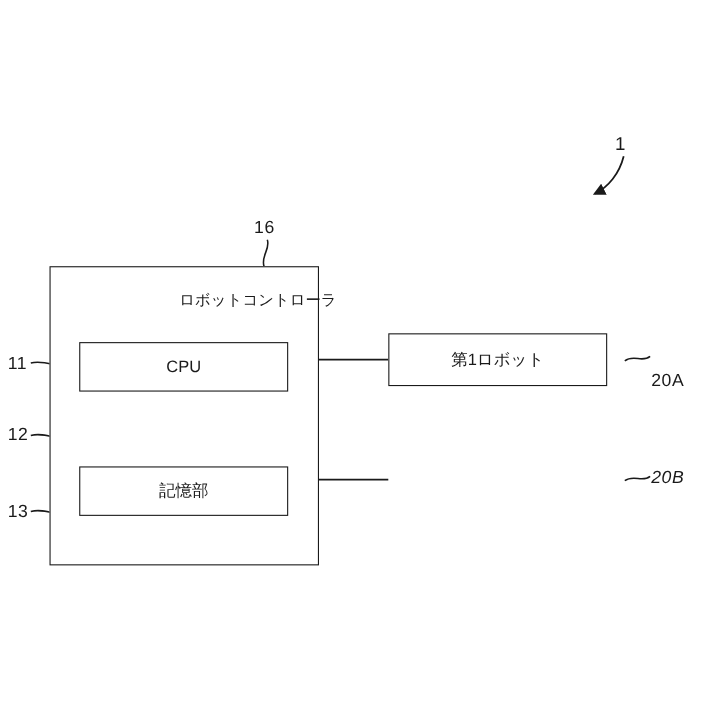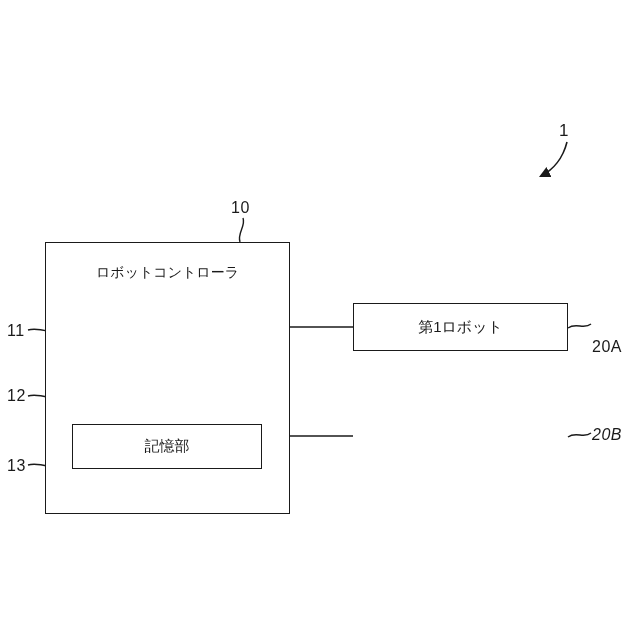--- a/index.html
+++ b/index.html
@@ -44,24 +44,24 @@
     left: 45px;
     top: 242px;
     width: 245px;
     height: 272px;
     border: 1.5px solid #1a1a1a;
     background: #ffffff;
     box-sizing: border-box;
   }
   .outer-title {
     position: absolute;
-    left: 0;
+    left: 17px;
     top: 21px;
     width: 100%;
-    text-align: center;
+    text-align: right;
     font-size: 14px;
   }
   .inner-box {
     position: absolute;
     left: 26px;
     width: 190px;
     height: 45px;
     border: 1.5px solid #1a1a1a;
     background: #ffffff;
     box-sizing: border-box;
@@ -70,21 +70,21 @@
     justify-content: center;
     font-size: 15px;
   }
   .inner-cpu    { top: 68px;  }
   .inner-memory { top: 136px; margin-top: 45px; }
   .inner-comm   { top: 204px; }
 
   .robot-box {
     position: absolute;
     left: 353px;
-    width: 215px;
+    width: 199px;
     height: 48px;
     border: 1.5px solid #1a1a1a;
     background: #ffffff;
     box-sizing: border-box;
     display: flex;
     align-items: center;
     justify-content: center;
     font-size: 15px;
     text-align: right;
   }
@@ -112,29 +112,32 @@
     <path d="M 28 465 C 42 461, 56 472, 72 468" fill="none" stroke="#1a1a1a" stroke-width="1.4"></path>
 
     <path d="M 290 327 L 353 327" fill="none" stroke="#1a1a1a" stroke-width="1.6"></path>
     <path d="M 290 436 L 353 436" fill="none" stroke="#1a1a1a" stroke-width="1.6"></path>
 
     <path d="M 568 328 C 576 322, 584 330, 591 324" fill="none" stroke="#1a1a1a" stroke-width="1.4"></path>
     <path d="M 568 437 C 576 431, 584 439, 591 433" fill="none" stroke="#1a1a1a" stroke-width="1.4"></path>
   </svg>
 
   <div class="ref ref-1">1</div>
-  <div class="ref ref-10">10</div>
+  <div class="ref ref-10">16</div>
   <div class="ref ref-11">11</div>
   <div class="ref ref-12">12</div>
   <div class="ref ref-13">13</div>
   <div class="ref ref-20A">20A</div>
   <div class="ref ref-20B">20B</div>
 
   <div class="outer-box">
     <div class="outer-title">ロボットコントローラ</div>
+    <div class="inner-box inner-cpu">
+      <span>CPU</span>
+    </div>
     <div class="inner-box inner-memory">
       <span>記憶部</span>
     </div>
   </div>
 
   <div class="robot-box robot-1">
     <span>第1ロボット</span>
   </div>
 
 </div>

